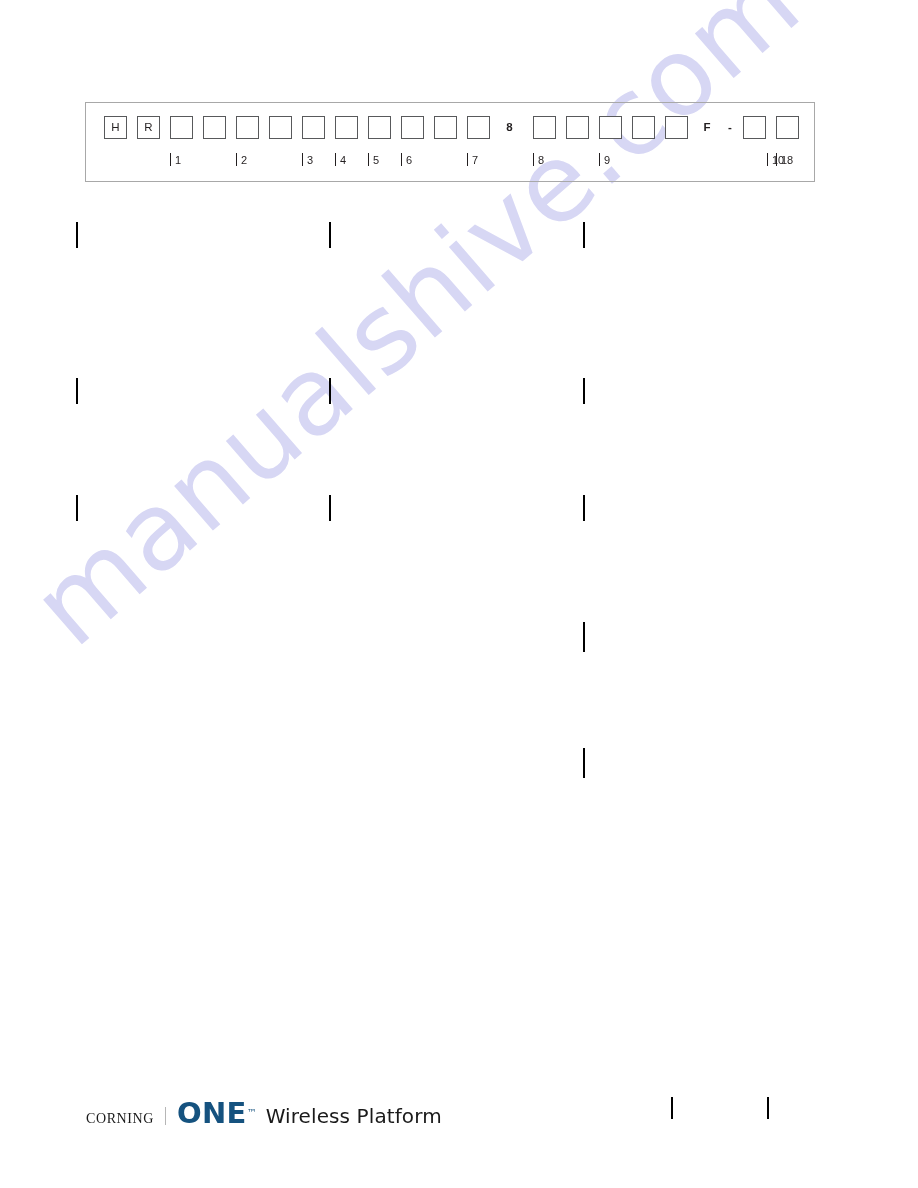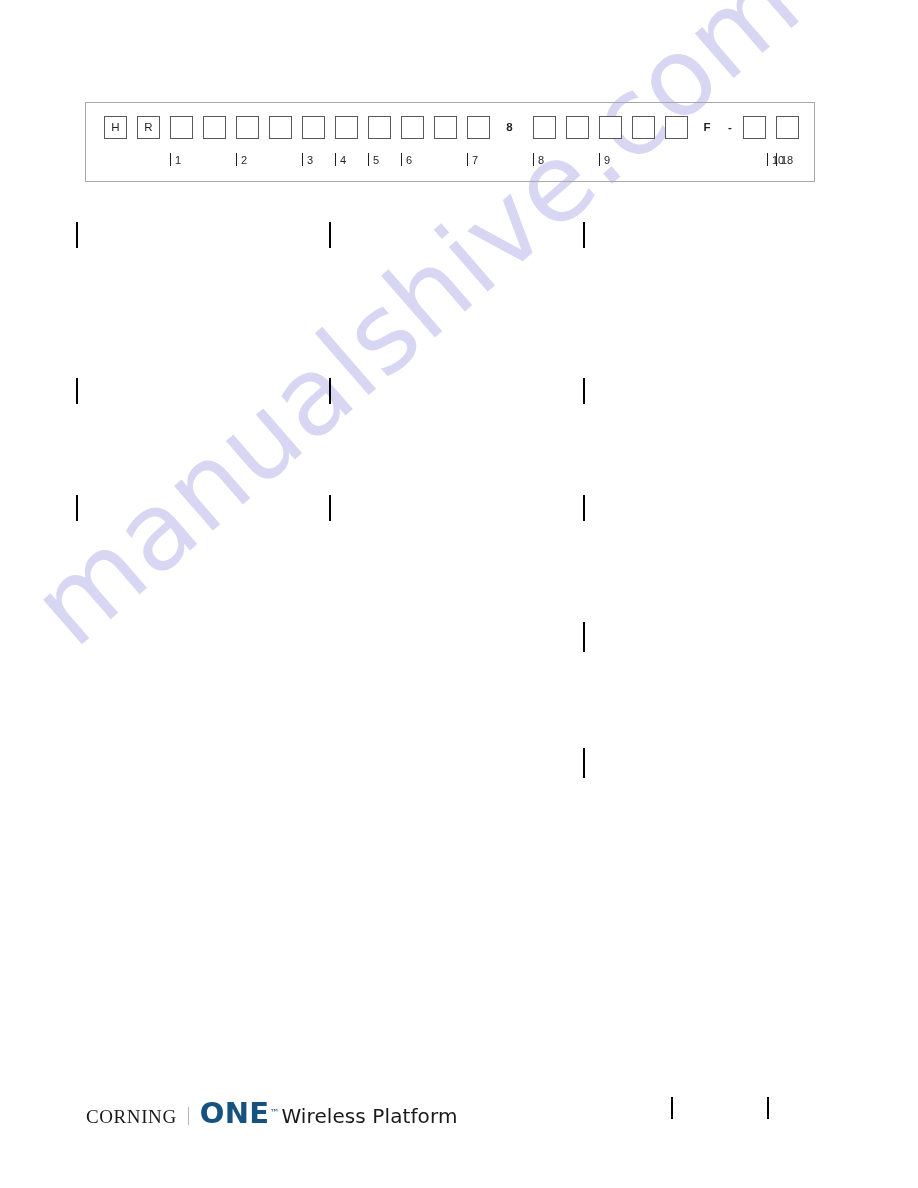--- a/index.html
+++ b/index.html
@@ -127,21 +127,21 @@
   #brand {
     position: absolute;
     left: 86px;
     top: 8px;
     white-space: nowrap;
     display: flex;
     align-items: baseline;
   }
   #brand .corning {
     font-family: "Liberation Serif", serif;
-    font-size: 19px;
+    font-size: 14px;
     letter-spacing: 0.6px;
     color: #1a1a1a;
   }
   #brand .divider {
     display: inline-block;
     width: 1px;
     height: 18px;
     background: #b6b6b6;
     margin: 0 11px;
     position: relative;
@@ -161,21 +161,21 @@
     position: relative;
     top: -7px;
     left: 0px;
   }
   #brand .wp {
     font-family: "DejaVu Sans", sans-serif;
     font-size: 20px;
     font-weight: 400;
     color: #1a1a1a;
     letter-spacing: 0.1px;
-    margin-left: 2px;
+    margin-left: 9px;
   }
   .footer-tick {
     position: absolute;
     width: 2px;
     height: 22px;
     background: #000000;
     top: 9px;
   }
 </style>
 </head>

